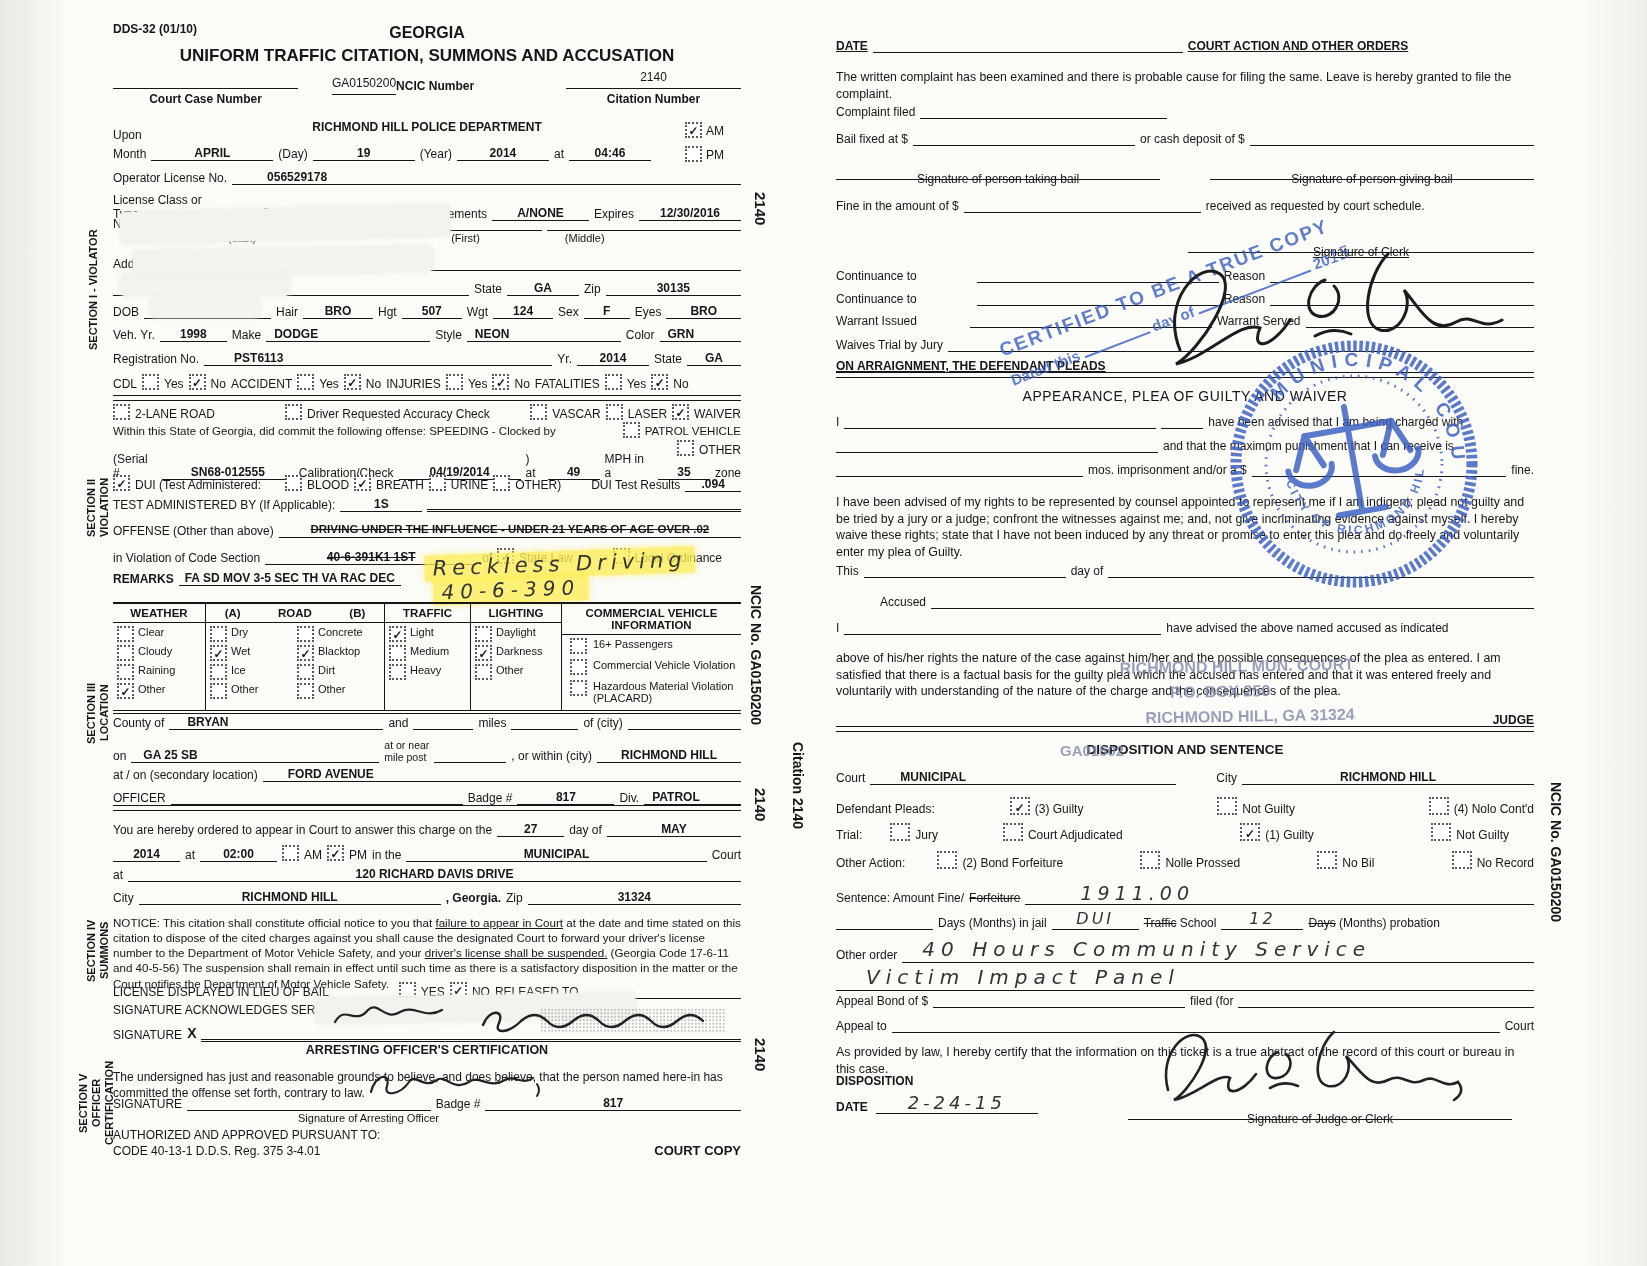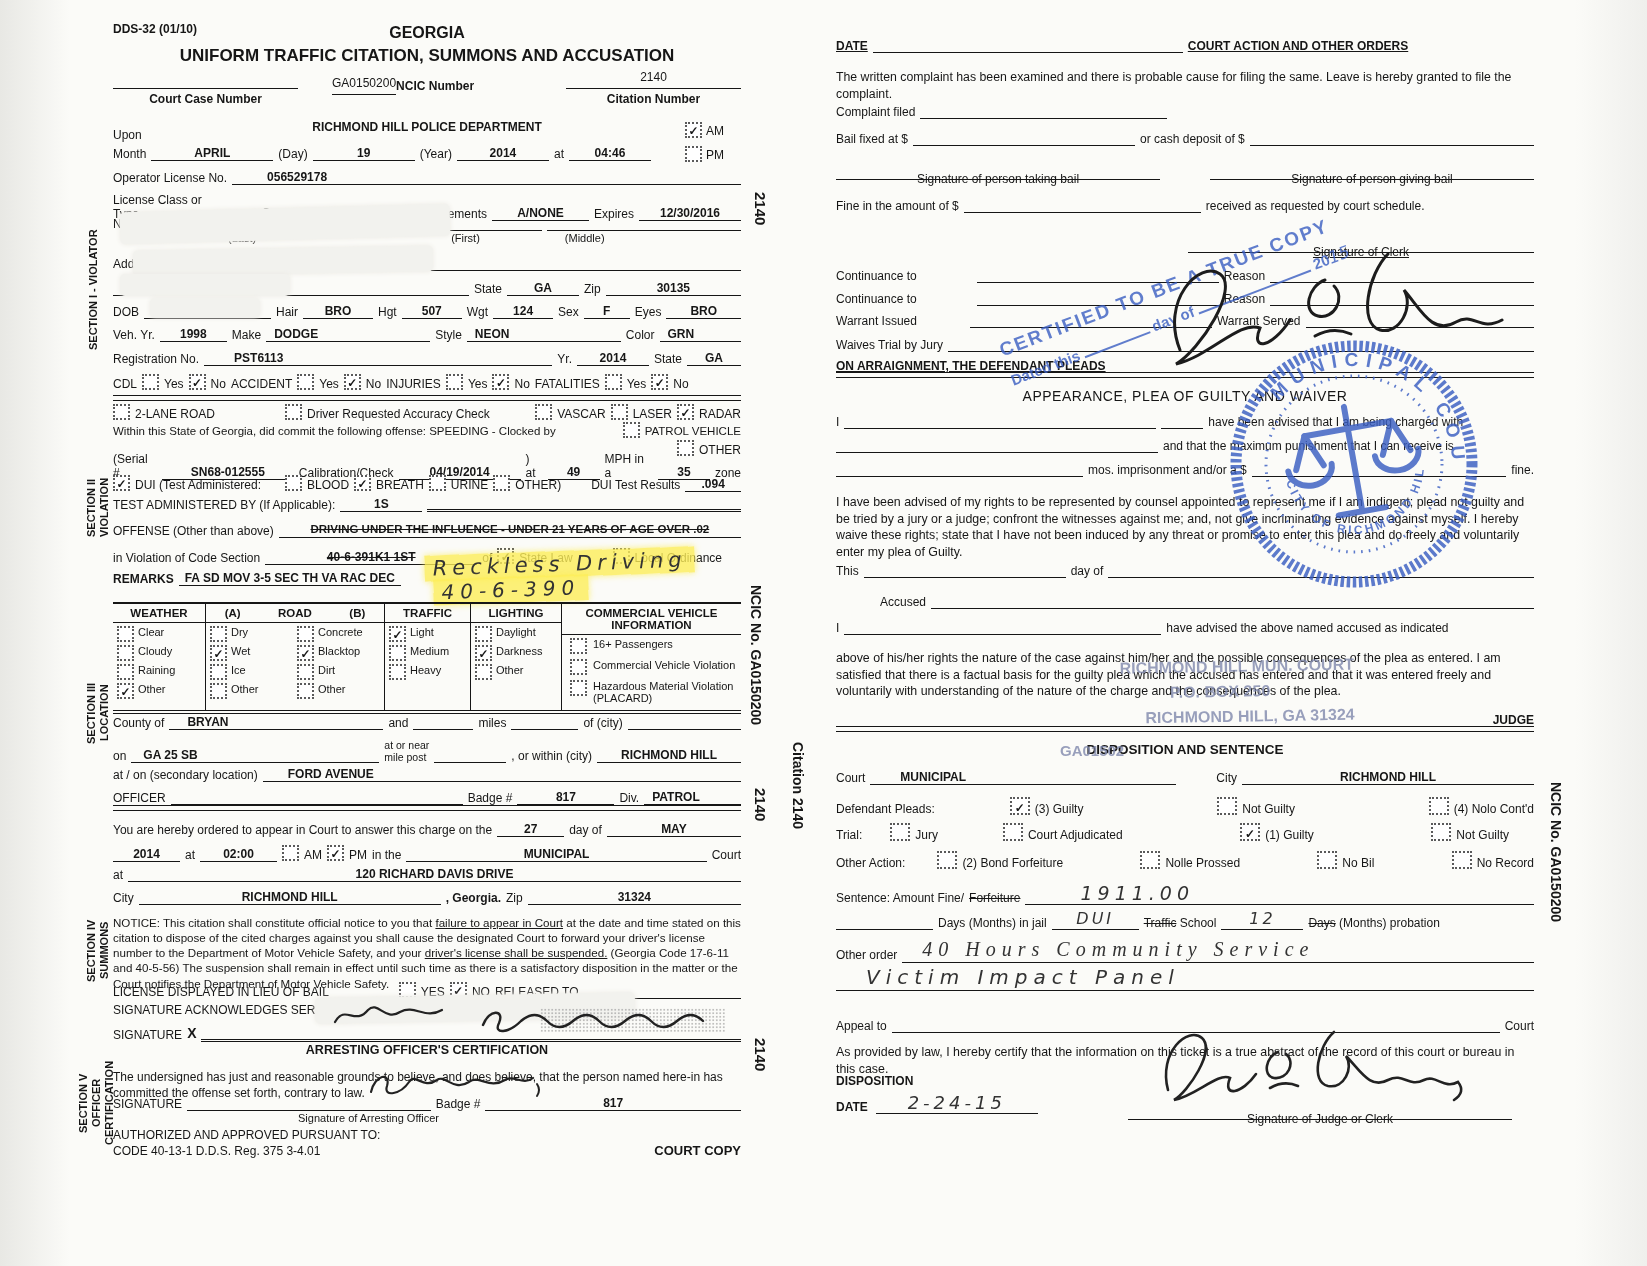--- a/index.html
+++ b/index.html
@@ -195,21 +195,21 @@
     <span>2-LANE ROAD</span>
     <span style="width:60px;"></span>
     <span class="cb"></span>
     <span>Driver Requested Accuracy Check</span>
     <span style="flex:1;"></span>
     <span class="cb"></span>
     <span>VASCAR</span>
     <span class="cb"></span>
     <span>LASER</span>
     <span class="cb">✓</span>
-    <span>RADAR</span>
+    <span>WAIVER</span>
   </div>
   <div class="r" style="top:422px;font-size:11.5px;">
     <span>Within this State of Georgia, did commit the following offense: SPEEDING - Clocked by</span>
     <span style="flex:1;"></span>
     <span class="cb"></span>
     <span>PATROL VEHICLE</span>
   </div>
   <div class="r" style="top:440px;">
     <span style="flex:1;"></span>
     <span class="cb"></span>
@@ -735,26 +735,32 @@
     <span class="u" style="min-width:85px;"></span>
     <span>Days (Months) in jail</span>
     <span class="u" style="min-width:75px;"><span class="hand" style="font-size:16px;letter-spacing:3px;">DUI</span></span>
     <span><span class="strike">Traffic</span> <span>School</span></span>
     <span class="u" style="min-width:70px;"><span class="hand" style="font-size:16px;letter-spacing:3px;">12</span></span>
     <span><span class="strike">Days</span> <span>(Months) probation</span></span>
   </div>
 
   <div class="r" style="left:8px;right:8px;top:938px;">
     <span>Other order</span>
-    <span class="fill" style="text-align:left;"><span class="hand" style="font-size:20px;letter-spacing:6px;padding-left:20px;font-family:Liberation Serif, serif;">40 Hours Community Service</span></span>
+    <span class="fill" style="text-align:left;"><span class="hand" style="font-size:20px;letter-spacing:6px;padding-left:20px;">40 Hours Community Service</span></span>
   </div>
   <div class="r" style="left:8px;right:8px;top:966px;">
     <span class="fill" style="text-align:left;"><span class="hand" style="font-size:20px;letter-spacing:6px;padding-left:30px;">Victim Impact Panel</span></span>
   </div>
 
+  <div class="r" style="left:8px;right:8px;top:993px;">
+    <span>Appeal Bond of $</span>
+    <span class="u" style="min-width:240px;"></span>
+    <span>filed (for</span>
+    <span class="fill"></span>
+  </div>
   <div class="r" style="left:8px;right:8px;top:1018px;">
     <span>Appeal to</span>
     <span class="fill"></span>
     <span>Court</span>
   </div>
   <p class="par" style="left:8px;right:8px;top:1032px;font-size:12.4px;">As provided by law, I hereby certify that the information on this ticket is a true abstract of the record of this court or bureau in this case.</p>
 
   <div style="position:absolute;left:8px;top:1074px;font-size:12px;">
     <div class="b">DISPOSITION</div>
     <div style="display:flex;align-items:flex-end;gap:8px;margin-top:4px;">

